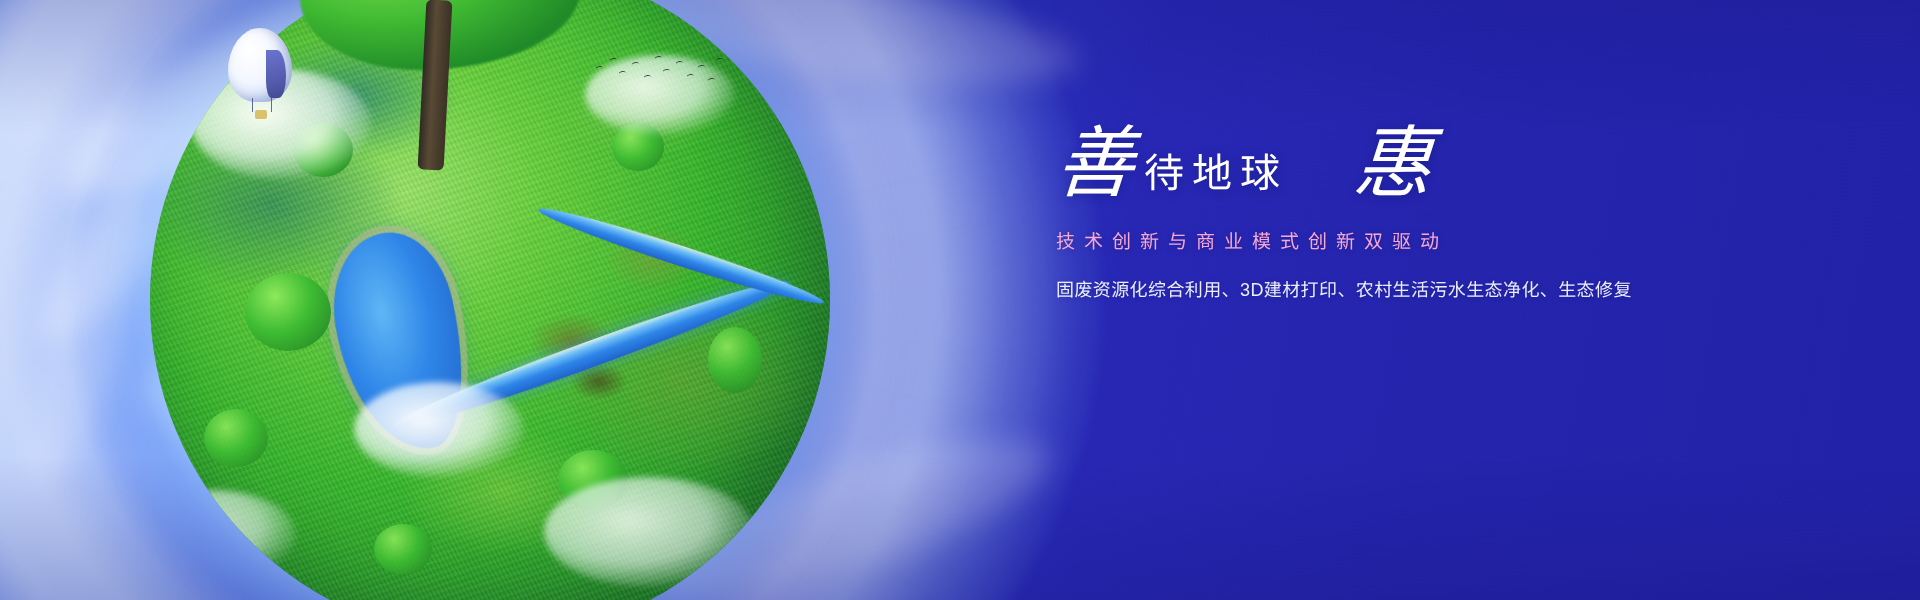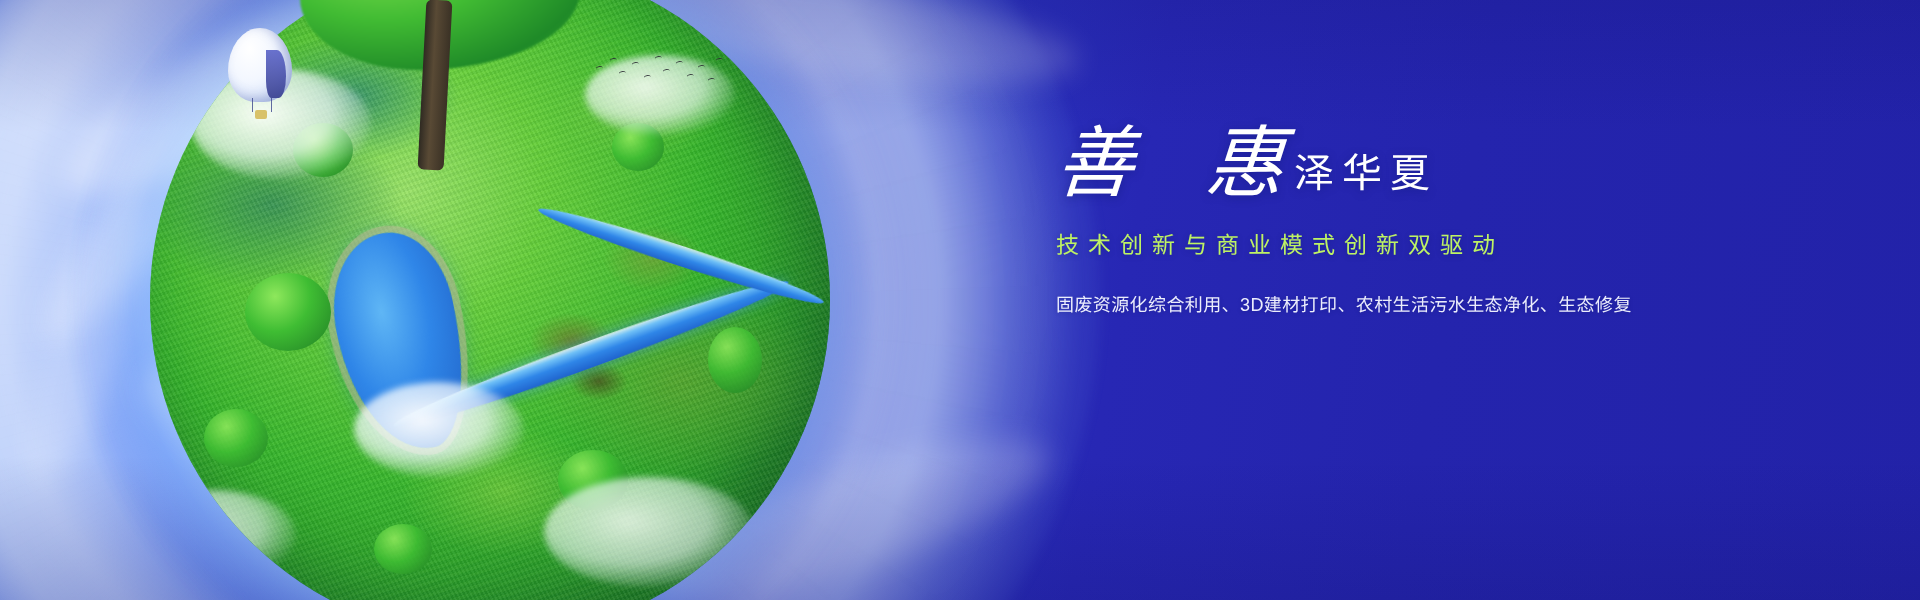--- a/index.html
+++ b/index.html
@@ -276,29 +276,29 @@
     font-size:40px;
     font-weight:400;
     letter-spacing:8px;
     padding-bottom:6px;
     padding-left:4px;
   }
   .hl-gap{ width:66px; }
 
   .subtitle{
     margin-top:26px;
-    color:#bef264;
-    font-size:23px;
+    color:#f9a8d4;
+    font-size:19px;
     letter-spacing:9px;
     font-weight:400;
     white-space:nowrap;
     text-shadow:0 1px 6px rgba(10,20,90,.30);
   }
   .desc{
-    margin-top:30px;
+    margin-top:22px;
     color:#f2f4ff;
     font-size:18px;
     letter-spacing:.4px;
     font-weight:400;
     white-space:nowrap;
     opacity:.97;
     text-shadow:0 1px 5px rgba(10,20,90,.30);
   }
   .cta{
     margin-top:27px;
@@ -382,23 +382,23 @@
     <span class="bird" style="left:95px; top:22px;"></span>
     <span class="bird" style="left:106px;top:13px;"></span>
     <span class="bird" style="left:116px;top:26px;"></span>
     <span class="bird" style="left:124px;top:6px;"></span>
   </div>
 
   <div class="copy">
 
     <div class="headline">
       <span class="hl-big">善</span>
+      <span class="hl-small">待地球</span>
       <span class="hl-gap"></span>
       <span class="hl-big">惠</span>
-      <span class="hl-small">泽华夏</span>
     </div>
 
     <div class="subtitle">技术创新与商业模式创新双驱动</div>
 
     <div class="desc">固废资源化综合利用、3D建材打印、农村生活污水生态净化、生态修复</div>
 
 
   </div>
 </div>
 

